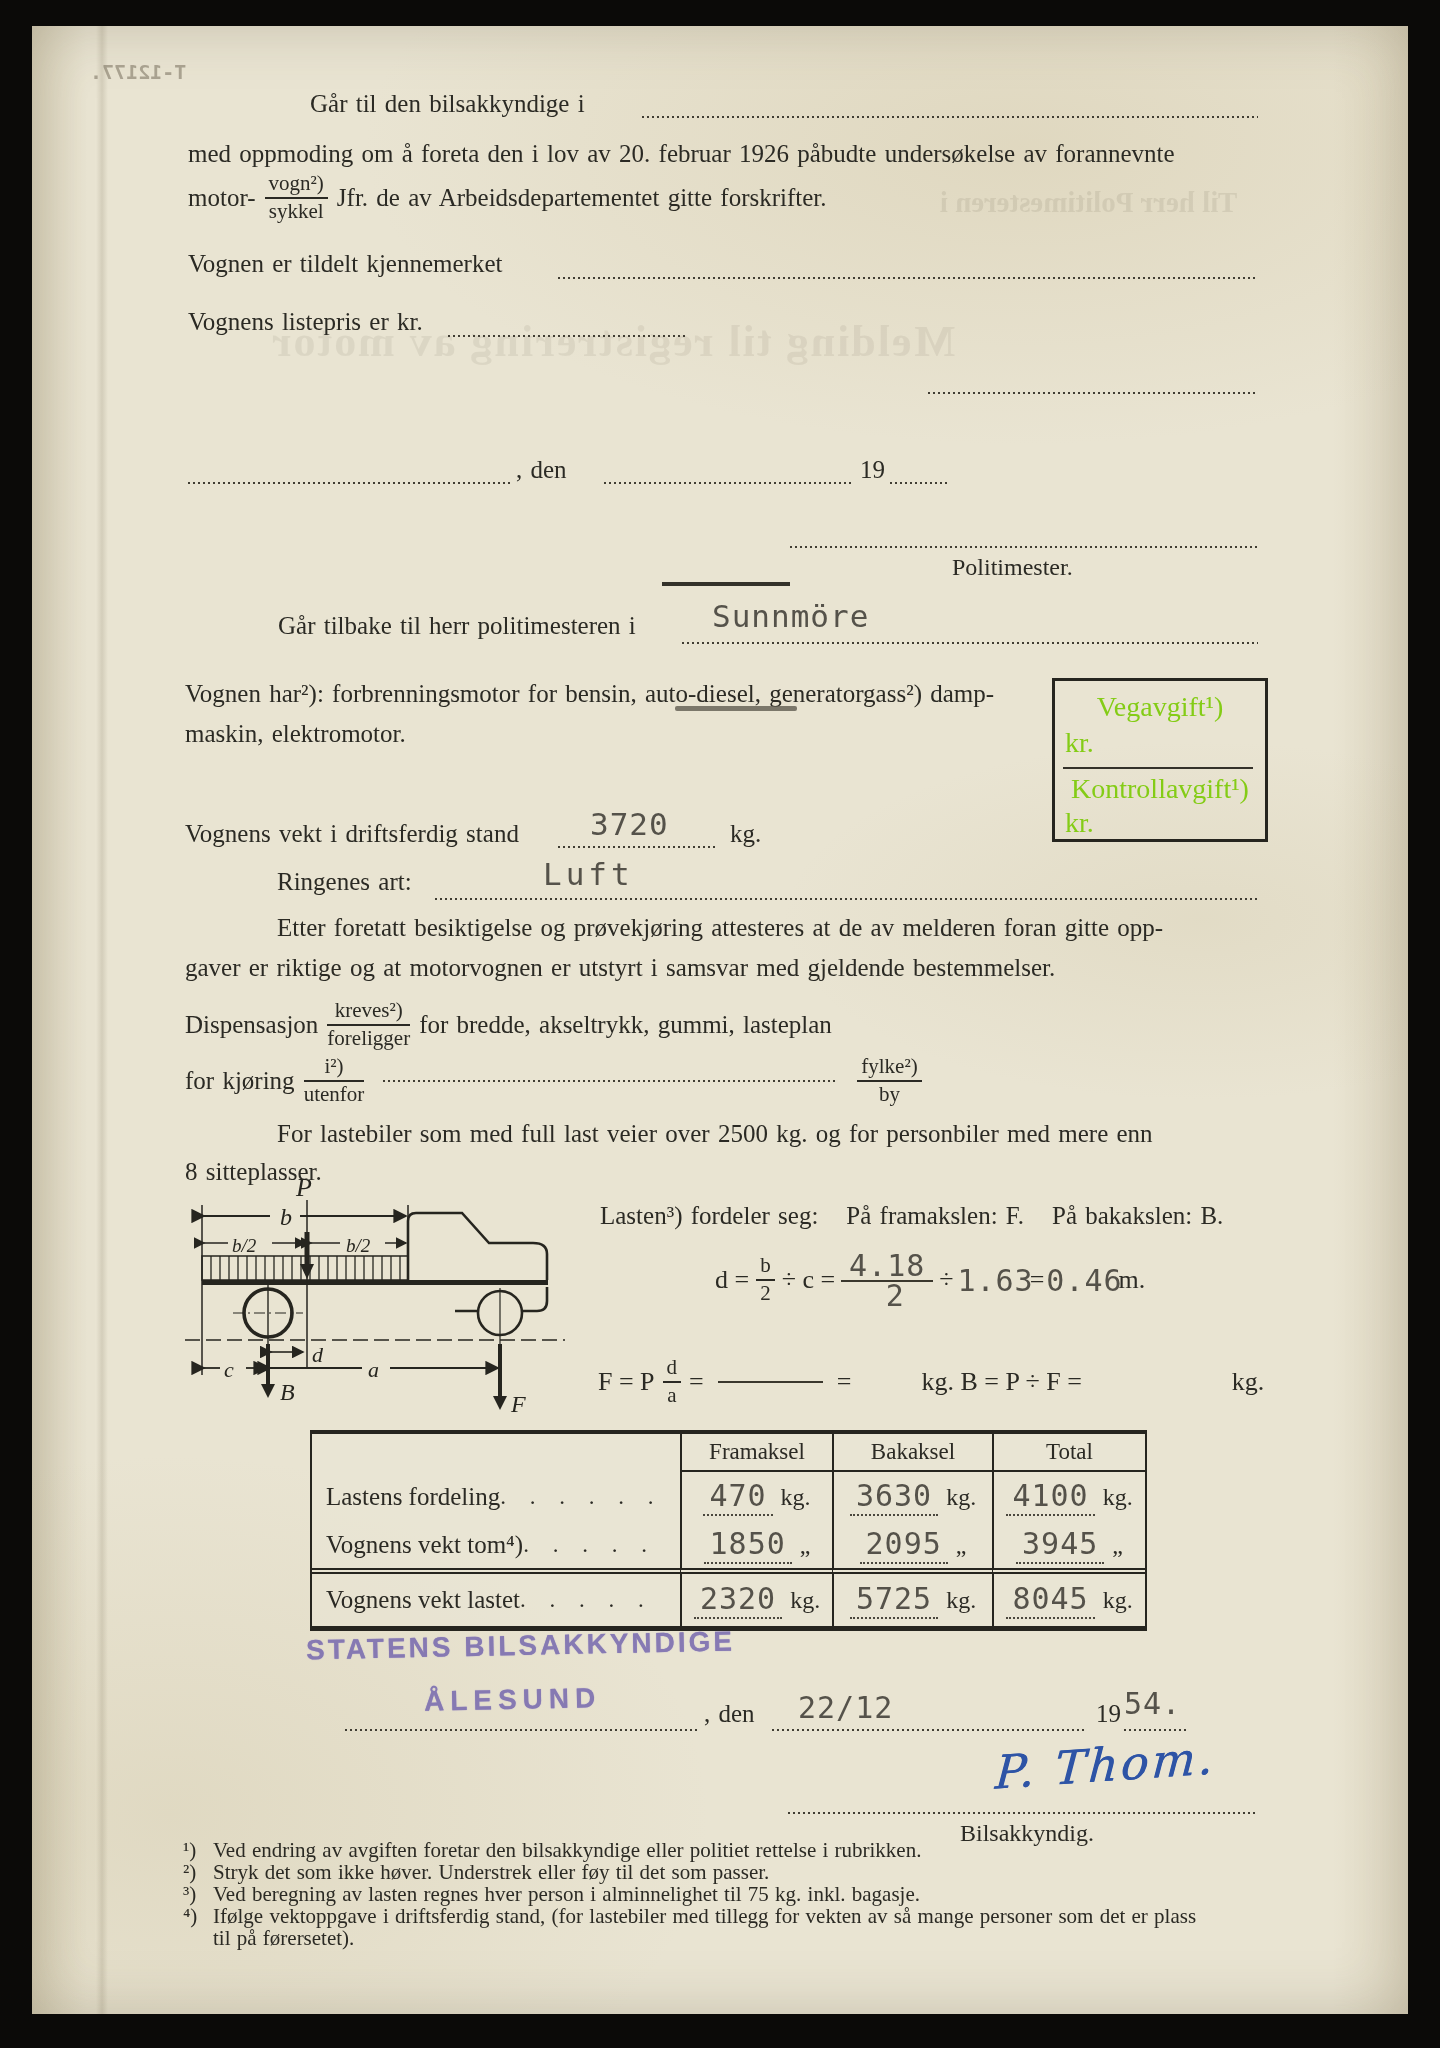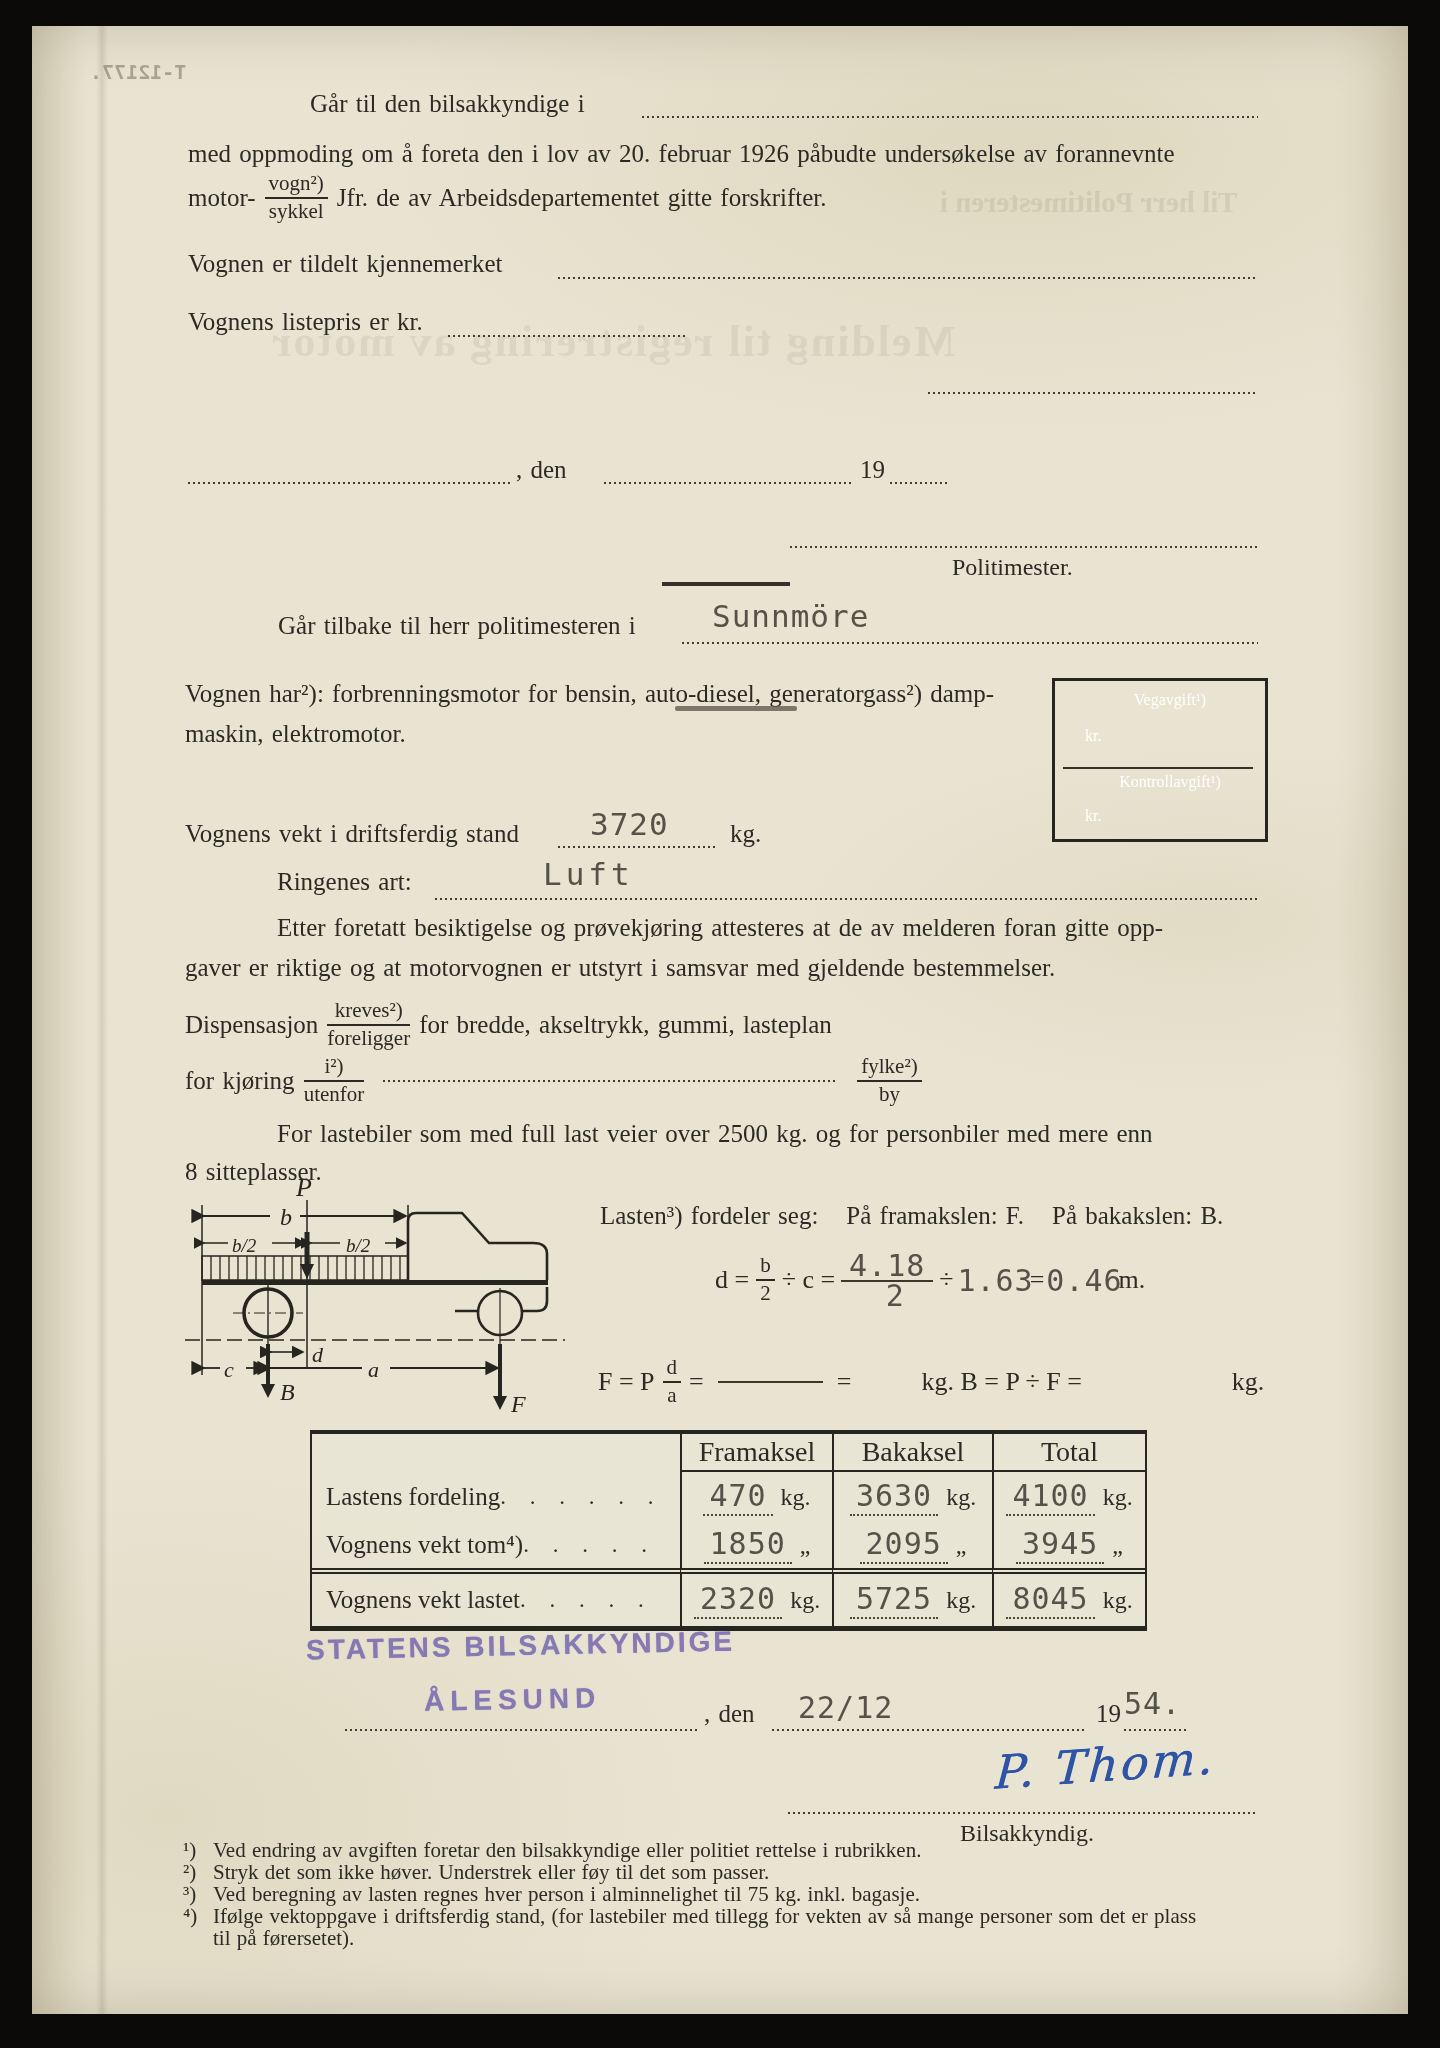--- a/index.html
+++ b/index.html
@@ -23,40 +23,40 @@
   .dot{position:absolute;height:2px;background-image:repeating-linear-gradient(90deg,#403d33 0 2px,transparent 2px 5px);}
   .sline{position:absolute;background:#34322a;}
   .fracrow{position:absolute;display:flex;align-items:center;white-space:nowrap;
      font-family:"Liberation Serif","DejaVu Serif",serif;font-size:25px;color:#2b2a24;word-spacing:2px;}
   .frac{display:inline-block;text-align:center;font-size:21px;line-height:1.12;margin:0 9px;}
   .frac .ft{display:block;border-bottom:2px solid #2b2a24;padding:0 4px 1px;}
   .frac .fb{display:block;padding-top:1px;}
   .ghost{position:absolute;color:#6d6452;transform:scaleX(-1);font-weight:bold;}
   
   #feebox{position:absolute;left:1052px;top:678px;width:210px;height:158px;border:3px solid #26251f;}
-  #feebox .bx{position:absolute;white-space:nowrap;font-size:16px;color:#ffffff;padding-left:20px;}
+  #feebox .bx{position:absolute;white-space:nowrap;font-size:28px;color:#84cc16;}
   
   #diagram{position:absolute;left:165px;top:1172px;}
   #diagram text{font-family:"Liberation Serif","DejaVu Serif",serif;fill:#26251f;}
   
   .formula{position:absolute;display:flex;align-items:center;white-space:nowrap;
      font-size:26px;color:#2b2a24;}
   .tfrac{display:inline-flex;flex-direction:column;align-items:center;margin:0 6px;}
   .tfrac .bar{width:92px;height:2px;background:#3a372d;}
   .blank{display:inline-block;width:105px;height:2px;background:#3a372d;margin:0 14px;}
   .inlinedot{display:inline-block;width:455px;height:2px;margin:0 10px;
      background-image:repeating-linear-gradient(90deg,#403d33 0 2px,transparent 2px 5px);}
   
   #loadtable{position:absolute;left:310px;top:1430px;display:grid;
      grid-template-columns:368px 152px 160px 153px;grid-template-rows:38px 50px 46px 58px;
      border-top:4px solid #26251f;border-bottom:5px solid #26251f;
      border-left:2px solid #26251f;border-right:2px solid #26251f;background:rgba(236,231,217,.35);}
   .tc{position:relative;}
   .vborder{border-left:2.5px solid #26251f;}
-  .hcell{display:flex;align-items:center;justify-content:center;font-size:28px;color:#2b2a24;
+  .hcell{display:flex;align-items:center;justify-content:center;font-size:23px;color:#2b2a24;
      border-bottom:2.5px solid #26251f;}
   .lcell{display:flex;align-items:center;padding-left:14px;font-size:25px;color:#2b2a24;}
   .dots{letter-spacing:9px;font-size:23px;}
   .vcell{display:flex;align-items:center;justify-content:center;gap:8px;}
   .vcell .num{font-size:30px;border-bottom:2px dotted #4a473d;padding:0 6px 1px;}
   .vcell .unit{font-size:24px;color:#2b2a24;font-family:"Liberation Serif","DejaVu Serif",serif;letter-spacing:0;}
   .dbl{border-top:6px double #26251f;}
   
   .stamp{position:absolute;font-family:"Liberation Sans","DejaVu Sans",sans-serif;font-weight:bold;
      color:#7668ae;opacity:.85;transform:rotate(-1.2deg);text-shadow:0 0 1px #8a7cc0;}

